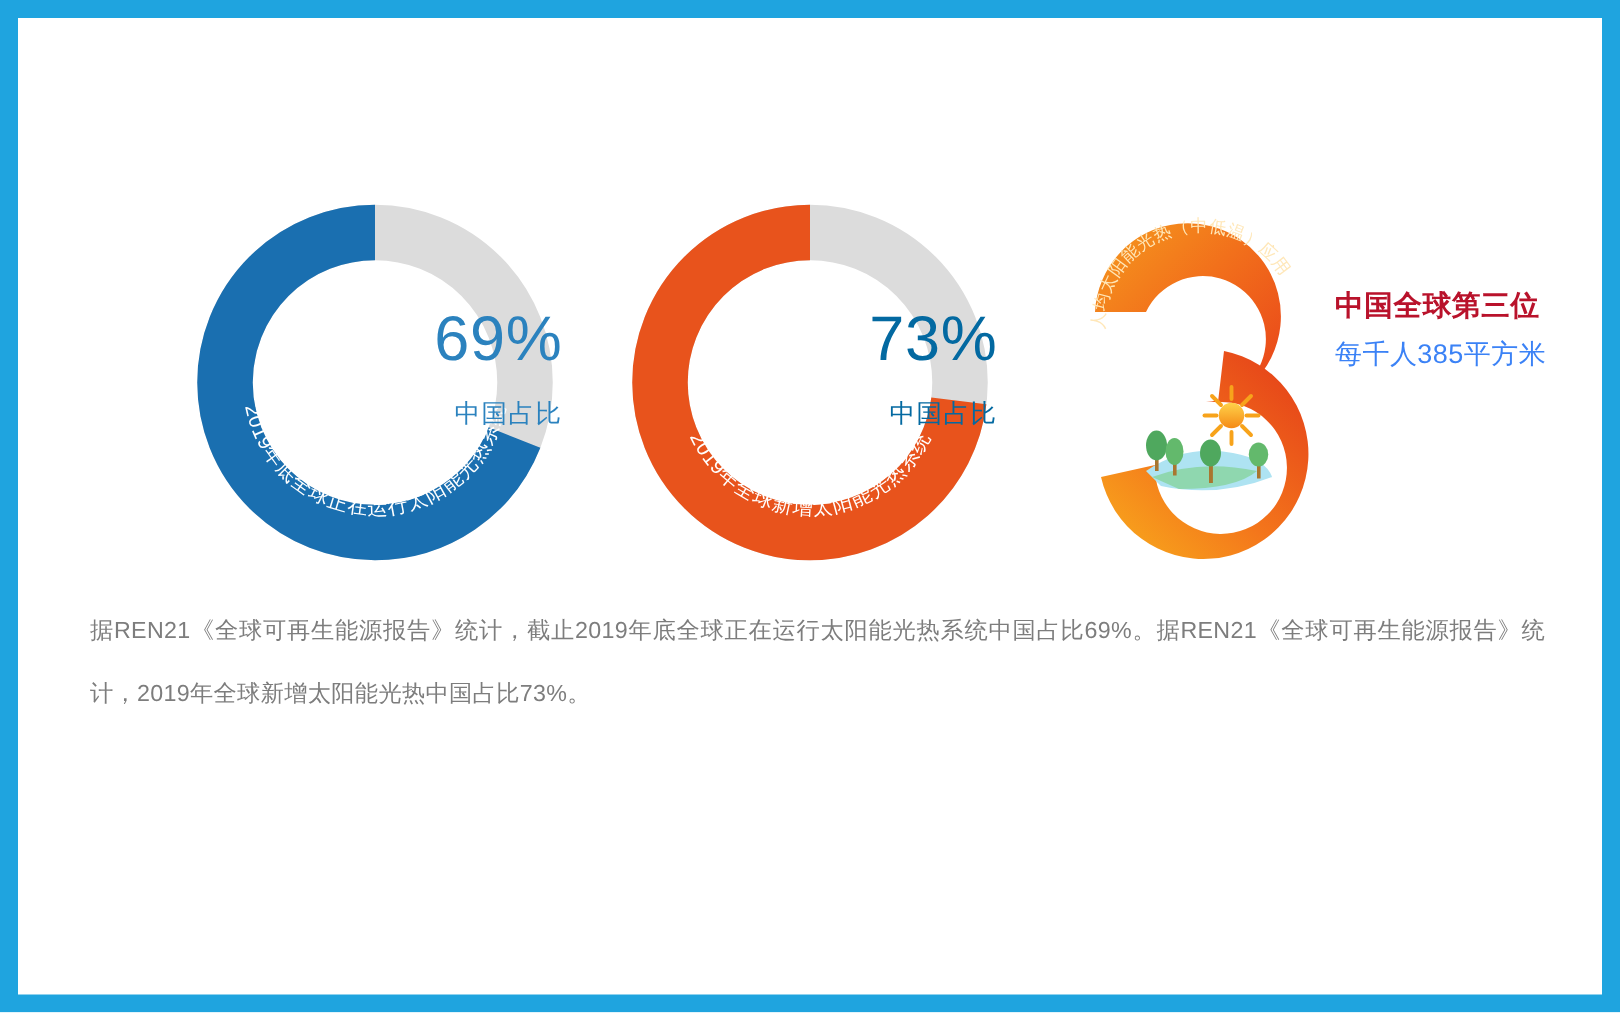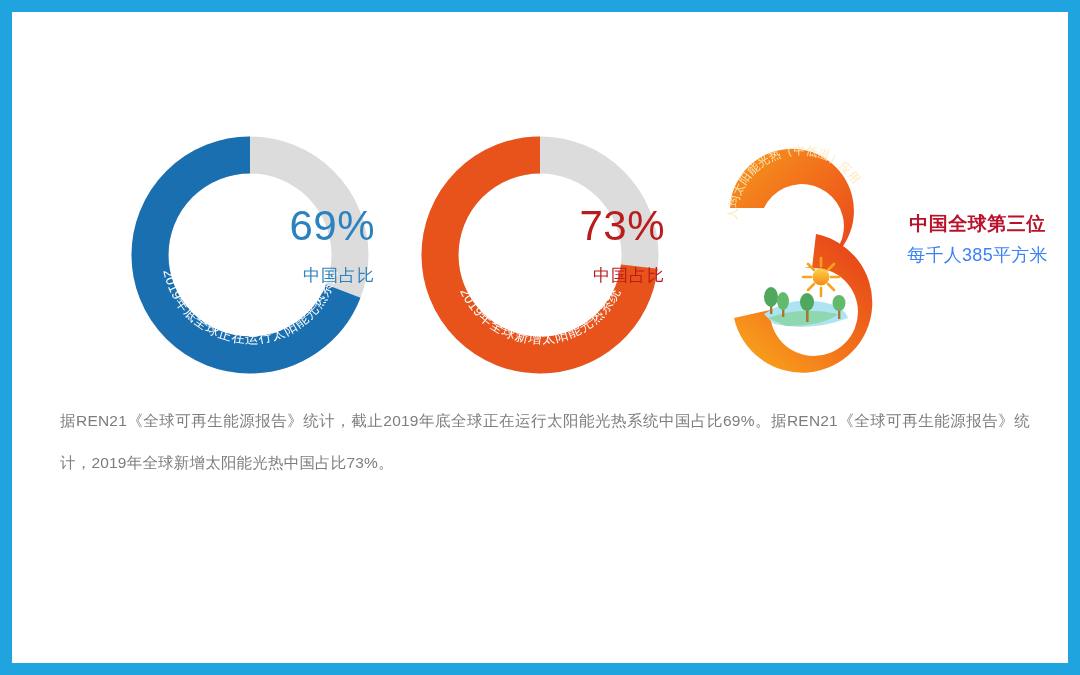--- a/index.html
+++ b/index.html
@@ -64,37 +64,36 @@
     font-weight: 400;
     letter-spacing: 0.5px;
     line-height: 1.05;
   }
   .donut-sub {
     font-size: 17px;
     margin-top: 16px;
     letter-spacing: 1px;
   }
   .blue-text  { color: #2B82BE; }
-  .orange-text{ color: #b91c1c; }
+  .orange-text{ color: #0369a1; }
 
   
   .three-block {
     position: absolute;
     left: 700px;
     top: 110px;
     width: 356px;
     height: 260px;
   }
   .three-svg { position: absolute; left: 0; top: 0; }
   .three-labels {
     position: absolute;
     left: 178px;
-    top: 89px;
+    top: 70px;
     width: 175px;
-    text-align: center;
   }
   .three-title {
     font-size: 19px;
     font-weight: bold;
     color: #B9122B;
     letter-spacing: 0.5px;
     line-height: 1.35;
     white-space: nowrap;
   }
   .three-value {

